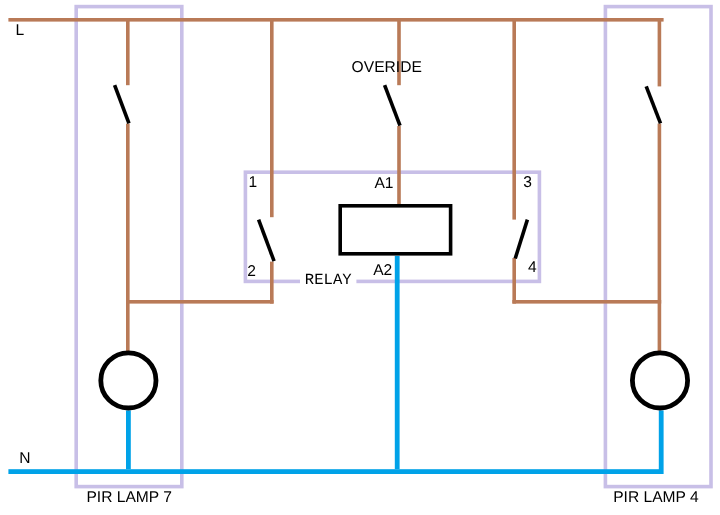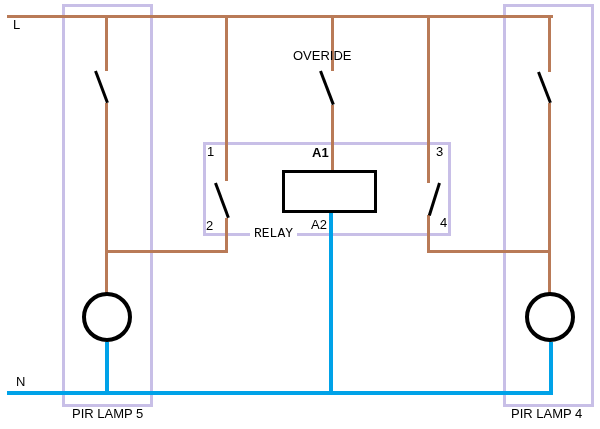--- a/index.html
+++ b/index.html
@@ -101,21 +101,21 @@
 
   <div class="label" style="left:13px;top:18px;">L</div>
   <div class="label" style="left:16px;top:375px;">N</div>
   <div class="label" style="left:293px;top:49px;">OVERIDE</div>
 
   <div class="label" style="left:207px;top:145px;">1</div>
   <div class="label" style="left:206px;top:219px;">2</div>
   <div class="label" style="left:436px;top:145px;">3</div>
   <div class="label" style="left:440px;top:216px;">4</div>
 
-  <div class="label" style="left:312px;top:146px;font-weight:bold;">A1</div>
+  <div class="label" style="left:312px;top:146px;">A1</div>
   <div class="label" style="left:311px;top:218px;text-align:center;">A2</div>
 
   <div class="label relay-name" style="left:250px;top:227px;font-family:Liberation Mono, monospace;">RELAY</div>
 
-  <div class="label" style="left:72px;top:407px;">PIR LAMP 5</div>
+  <div class="label" style="left:72px;top:407px;">PIR LAMP 7</div>
   <div class="label" style="left:511px;top:407px;">PIR LAMP 4</div>
 
 </div>
 
 </body></html>

